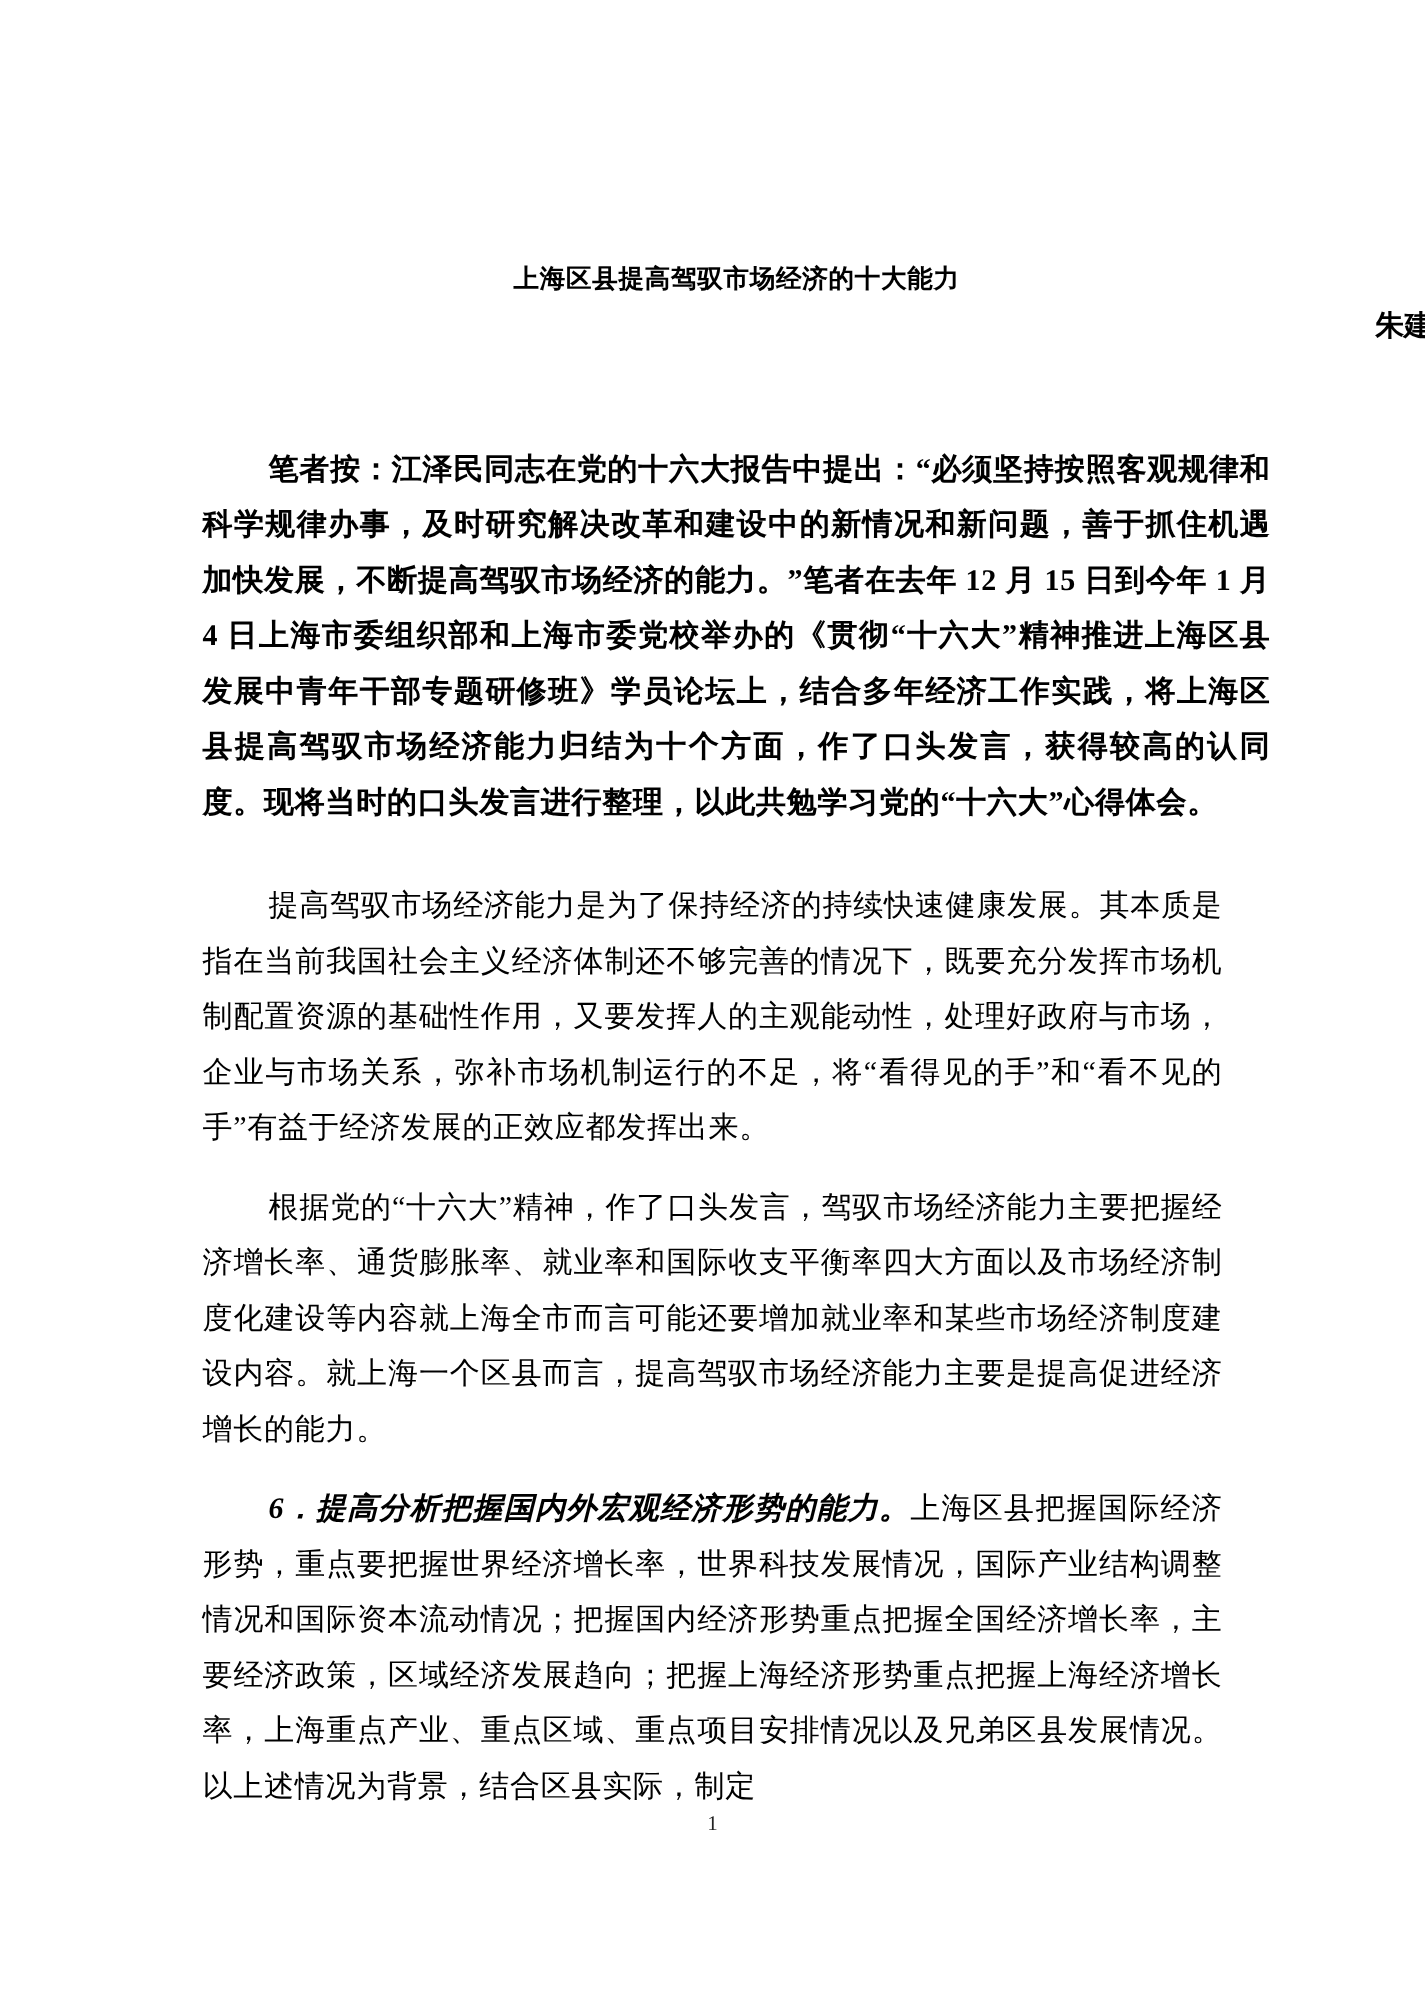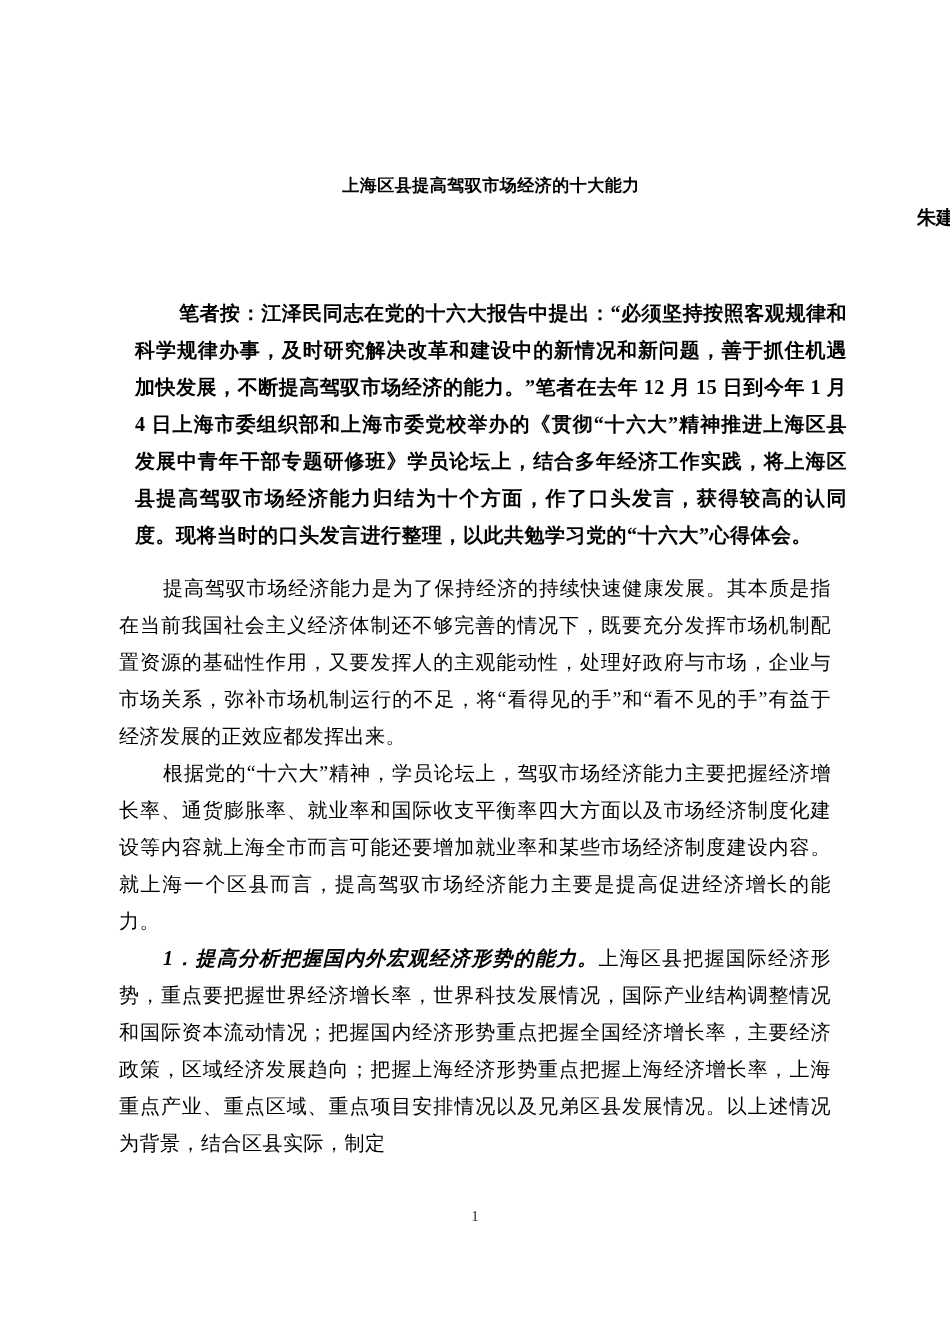--- a/index.html
+++ b/index.html
@@ -58,21 +58,21 @@
     position: absolute;
     top: 570px;
     left: 119px;
     width: 712px;
     font-size: 20px;
     line-height: 37px;
     text-align: justify;
     letter-spacing: 0.5px;
   }
   .body-block p {
-    margin: 0;
+    margin: 16px;
     text-indent: 2.2em;
   }
   .item-heading {
     font-weight: bold;
     font-style: italic;
   }
   .page-number {
     position: absolute;
     top: 1207px;
     left: 0;
@@ -89,19 +89,19 @@
 <div class="page">
 
   <h1 class="doc-title">上海区县提高驾驭市场经济的十大能力</h1>
 
   <div class="doc-author">朱建江</div>
 
   <p class="editor-note">笔者按：江泽民同志在党的十六大报告中提出：“必须坚持按照客观规律和科学规律办事，及时研究解决改革和建设中的新情况和新问题，善于抓住机遇加快发展，不断提高驾驭市场经济的能力。”笔者在去年 12 月 15 日到今年 1 月 4 日上海市委组织部和上海市委党校举办的《贯彻“十六大”精神推进上海区县发展中青年干部专题研修班》学员论坛上，结合多年经济工作实践，将上海区县提高驾驭市场经济能力归结为十个方面，作了口头发言，获得较高的认同度。现将当时的口头发言进行整理，以此共勉学习党的“十六大”心得体会。</p>
 
   <div class="body-block">
     <p>提高驾驭市场经济能力是为了保持经济的持续快速健康发展。其本质是指在当前我国社会主义经济体制还不够完善的情况下，既要充分发挥市场机制配置资源的基础性作用，又要发挥人的主观能动性，处理好政府与市场，企业与市场关系，弥补市场机制运行的不足，将“看得见的手”和“看不见的手”有益于经济发展的正效应都发挥出来。</p>
-    <p>根据党的“十六大”精神，学员论坛上，驾驭市场经济能力主要把握经济增长率、通货膨胀率、就业率和国际收支平衡率四大方面以及市场经济制度化建设等内容就上海全市而言可能还要增加就业率和某些市场经济制度建设内容。就上海一个区县而言，提高驾驭市场经济能力主要是提高促进经济增长的能力。</p>
-    <p><span class="item-heading">1．提高分析把握国内外宏观经济形势的能力。</span><span>上海区县把握国际经济形势，重点要把握世界经济增长率，世界科技发展情况，国际产业结构调整情况和国际资本流动情况；把握国内经济形势重点把握全国经济增长率，主要经济政策，区域经济发展趋向；把握上海经济形势重点把握上海经济增长率，上海重点产业、重点区域、重点项目安排情况以及兄弟区县发展情况。以上述情况为背景，结合区县实际，制定</span></p>
+    <p>根据党的“十六大”精神，作了口头发言，驾驭市场经济能力主要把握经济增长率、通货膨胀率、就业率和国际收支平衡率四大方面以及市场经济制度化建设等内容就上海全市而言可能还要增加就业率和某些市场经济制度建设内容。就上海一个区县而言，提高驾驭市场经济能力主要是提高促进经济增长的能力。</p>
+    <p><span class="item-heading">6．提高分析把握国内外宏观经济形势的能力。</span><span>上海区县把握国际经济形势，重点要把握世界经济增长率，世界科技发展情况，国际产业结构调整情况和国际资本流动情况；把握国内经济形势重点把握全国经济增长率，主要经济政策，区域经济发展趋向；把握上海经济形势重点把握上海经济增长率，上海重点产业、重点区域、重点项目安排情况以及兄弟区县发展情况。以上述情况为背景，结合区县实际，制定</span></p>
   </div>
 
   <div class="page-number">1</div>
 
 </div>
 
 </body></html>

